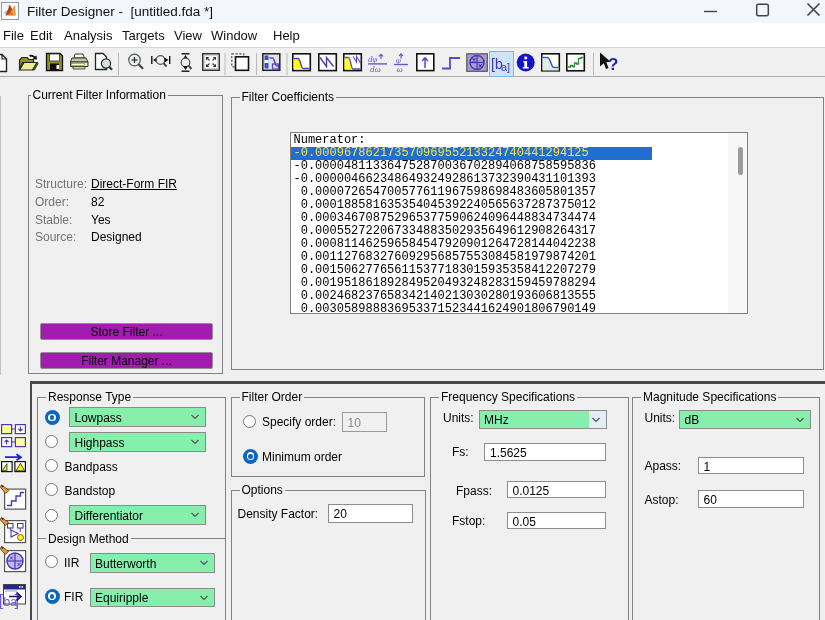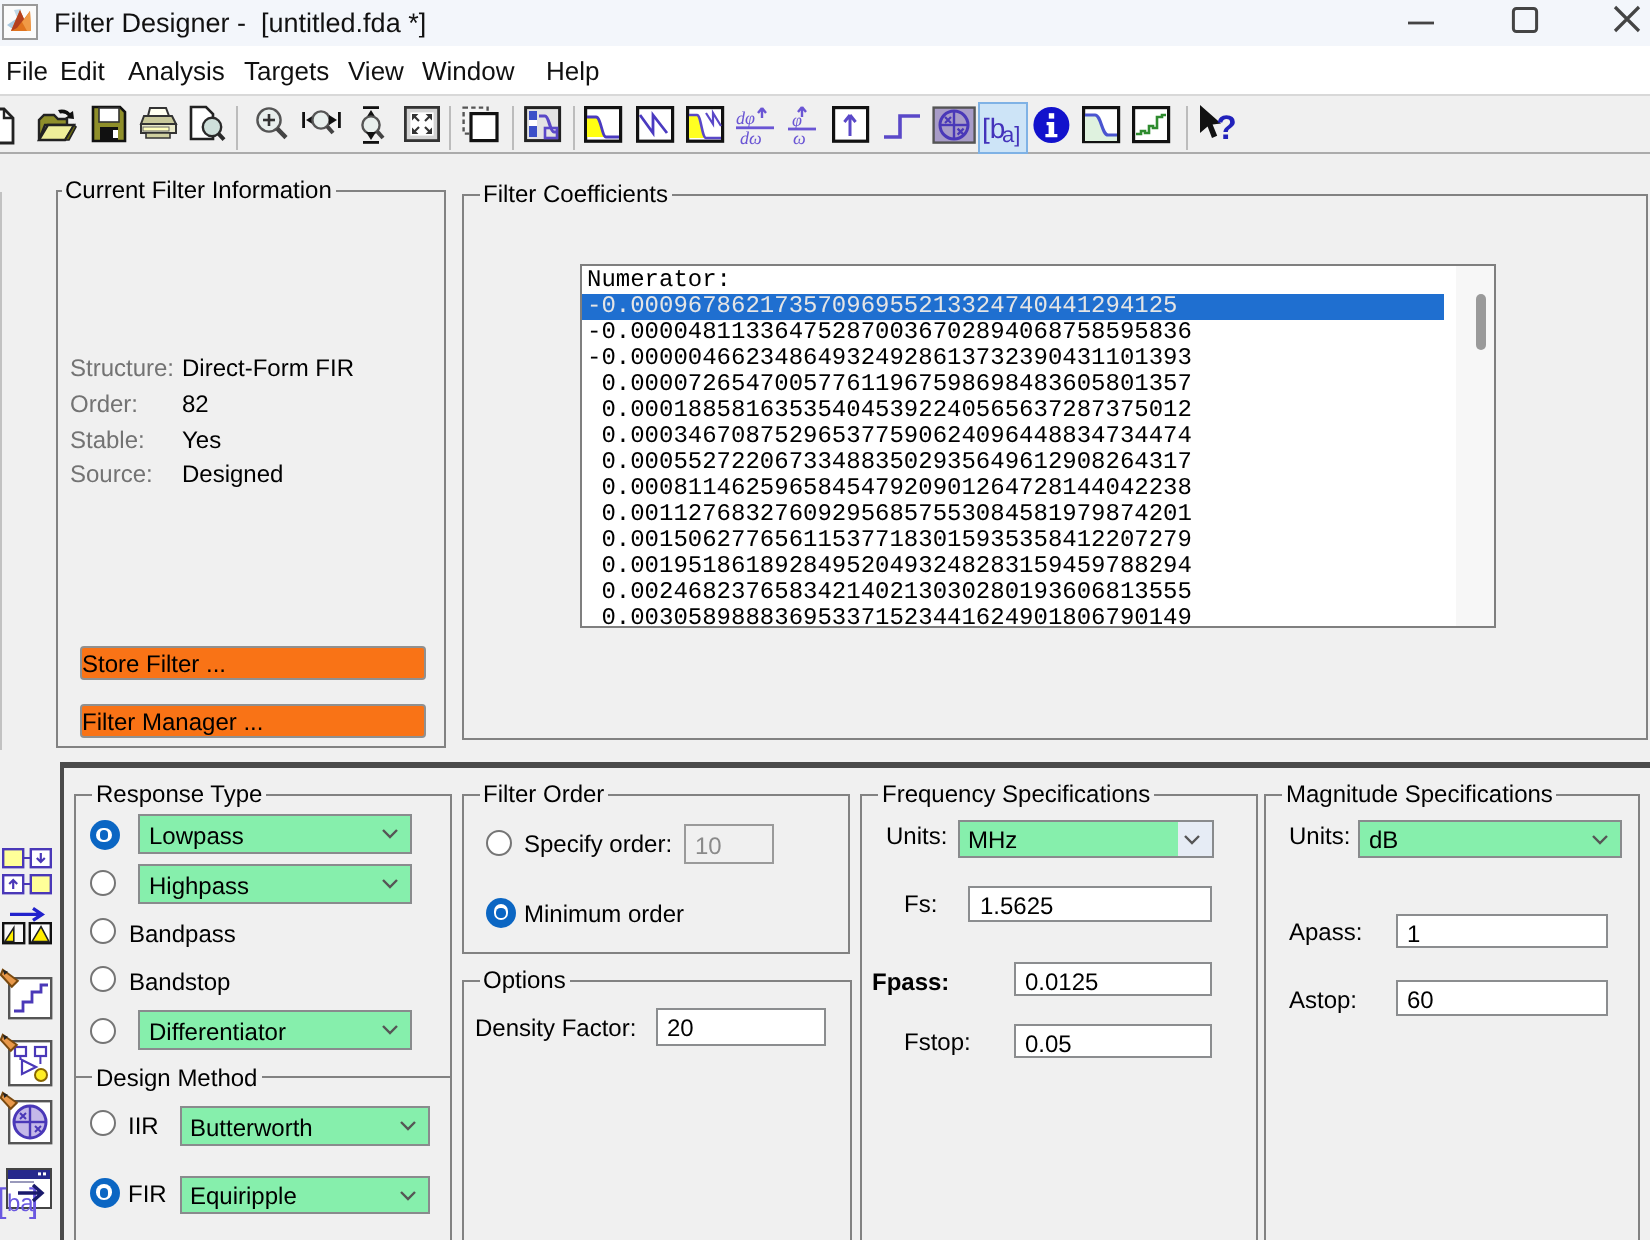--- a/index.html
+++ b/index.html
@@ -12,37 +12,37 @@
 .menuitem { position:absolute; top:28px; font-size:13px; color:#101010; }
 #toolbar { left:0; top:48px; width:825px; height:29px; background:#f0f0f0; border-bottom:1px solid #ababab; }
 
 .group { position:absolute; border:1px solid #828282; }
 .gtitle { position:absolute; top:-8px; left:8px; background:#f0f0f0; padding:0 2px; font-size:12px; color:#000; white-space:nowrap; }
 .gtitle.near { left:1.5px; }
 
 .lbl { position:absolute; font-size:12px; color:#000; white-space:nowrap; }
 .bluelbl { position:absolute; font-size:12px; color:#737373; white-space:nowrap; }
 
-.btn { position:absolute; background:#f97316; border:1px solid #909090; border-radius:2px; font-size:12px; color:#000; }
+.btn { position:absolute; background:#a21caf; border:1px solid #909090; border-radius:2px; font-size:12px; color:#000; text-align:center; }
 
 .combo { position:absolute; height:19.5px; background:#86efac; border:1px solid #898b8d; font-size:12px; color:#000; }
 .combo .ct { position:absolute; left:4.5px; top:2.5px; }
 .combo .chev { position:absolute; right:5px; top:4px; width:10px; height:10px; }
 
 .field { position:absolute; height:19px; background:#fff; border:1px solid #8b8d8f; font-size:12px; color:#000; }
 .field .ft { position:absolute; left:5px; top:2px; }
 
 .radio { position:absolute; width:13px; height:13px; border-radius:50%; background:#fff; border:1px solid #757575; }
 .radio.sel { background:#0b66c3; border:none; width:15px; height:15px; }
 .radio.sel::before { content:""; position:absolute; left:3.6px; top:3.6px; width:7.8px; height:7.8px; background:#fff; border-radius:50%; }
 .radio.sel::after { content:""; position:absolute; left:5.3px; top:5.3px; width:4.4px; height:4.4px; background:#0b66c3; border-radius:50%; }
 
 #coefbox { position:absolute; left:290px; top:132px; width:458px; height:182px; background:#fff; border:1px solid #7f7f7f; font-family:"Liberation Mono", monospace; font-size:12px; line-height:13px; color:#000; overflow:hidden; }
 #coefbox pre { font-family:inherit; margin:0; padding-left:2.5px; padding-top:0.5px; }
-#coefbox .hl { background:#1f6fd0; color:#e5e5e5; display:inline-block; margin-left:-2.5px; padding-left:2.5px; width:431px; }
+#coefbox .hl { background:#1f6fd0; color:#fde047; display:inline-block; margin-left:-2.5px; padding-left:2.5px; width:361px; }
 #sb { position:absolute; left:728px; top:133px; width:19px; height:180px; background:#f7f7f7; }
 #sbthumb { position:absolute; left:10px; top:14px; width:4.5px; height:27.5px; background:#9a9a9a; border-radius:2.5px; }
 #bframe-top { position:absolute; left:30px; top:381px; width:795px; height:2.5px; background:#4a4a4a; }
 #bframe-left { position:absolute; left:30px; top:381px; width:2px; height:239px; background:#4a4a4a; }
 #leftline { position:absolute; left:0; top:96px; width:1px; height:279px; background:#c2c2c2; }
 </style>
 </head>
 <body>
 <div id="titlebar" class="abs"></div>
 <div id="titletext" class="abs">Filter Designer -&nbsp; [untitled.fda *]</div>
@@ -246,21 +246,21 @@
     <path d="M1 0.5 L1 14.5 L4.8 11.2 L7 17 L9.6 15.9 L7.3 10.3 L11.5 9.8 Z" fill="#111"></path>
     <text x="9" y="17.5" font-family="Liberation Sans" font-size="17" font-weight="bold" fill="#2222bb">?</text>
   </g>
 </svg>
 <div id="leftline"></div>
 
 <div class="group" style="left:28px; top:95px; width:194.5px; height:278.5px;">
   <span class="gtitle near">Current Filter Information</span>
 </div>
 <span class="bluelbl" style="left:35px; top:177px;">Structure:</span>
-<span class="lbl" style="left:91px; top:177px;">Direct-Form FIR</span>
+<span class="lbl" style="left:91px; top:177px;text-decoration:underline;">Direct-Form FIR</span>
 <span class="bluelbl" style="left:35px; top:195px;">Order:</span>
 <span class="lbl" style="left:91px; top:195px;">82</span>
 <span class="bluelbl" style="left:35px; top:212.5px;">Stable:</span>
 <span class="lbl" style="left:91px; top:212.5px;">Yes</span>
 <span class="bluelbl" style="left:35px; top:229.5px;">Source:</span>
 <span class="lbl" style="left:91px; top:229.5px;">Designed</span>
 <div class="btn" style="left:40px; top:323px; width:173px; height:17px; line-height:16px;">Store Filter ...</div>
 <div class="btn" style="left:40px; top:351.5px; width:173px; height:17px; line-height:16px;">Filter Manager ...</div>
 
 <div class="group" style="left:230.5px; top:96.5px; width:593px; height:273.5px;">
@@ -365,21 +365,21 @@
     <span style="position:absolute; right:0; top:0; width:17px; height:100%; background:#e6ecf5;"></span>
     <span class="ct">MHz</span>
     <svg class="chev" viewBox="0 0 10 10">
       <path d="M1.5 3 L5 6.5 L8.5 3" fill="none" stroke="#555" stroke-width="1.2"></path>
     </svg>
   </div>
 <span class="lbl" style="left:452px; top:444.5px;">Fs:</span>
 <div class="field" style="left:484px; top:443px; width:121.5px; height:17.5px;">
     <span class="ft">1.5625</span>
   </div>
-<span class="lbl" style="left:436px; top:484px;font-weight:bold;">Fpass:</span>
+<span class="lbl" style="left:456px; top:484px;">Fpass:</span>
 <div class="field" style="left:506.5px; top:480.5px; width:99px; height:17.5px;">
     <span class="ft">0.0125</span>
   </div>
 <span class="lbl" style="left:452px; top:514px;">Fstop:</span>
 <div class="field" style="left:506.5px; top:511.5px; width:99px; height:17.5px;">
     <span class="ft">0.05</span>
   </div>
 
 <div class="group" style="left:632px; top:397px; width:187.5px; height:240px;">
   <span class="gtitle">Magnitude Specifications</span>

